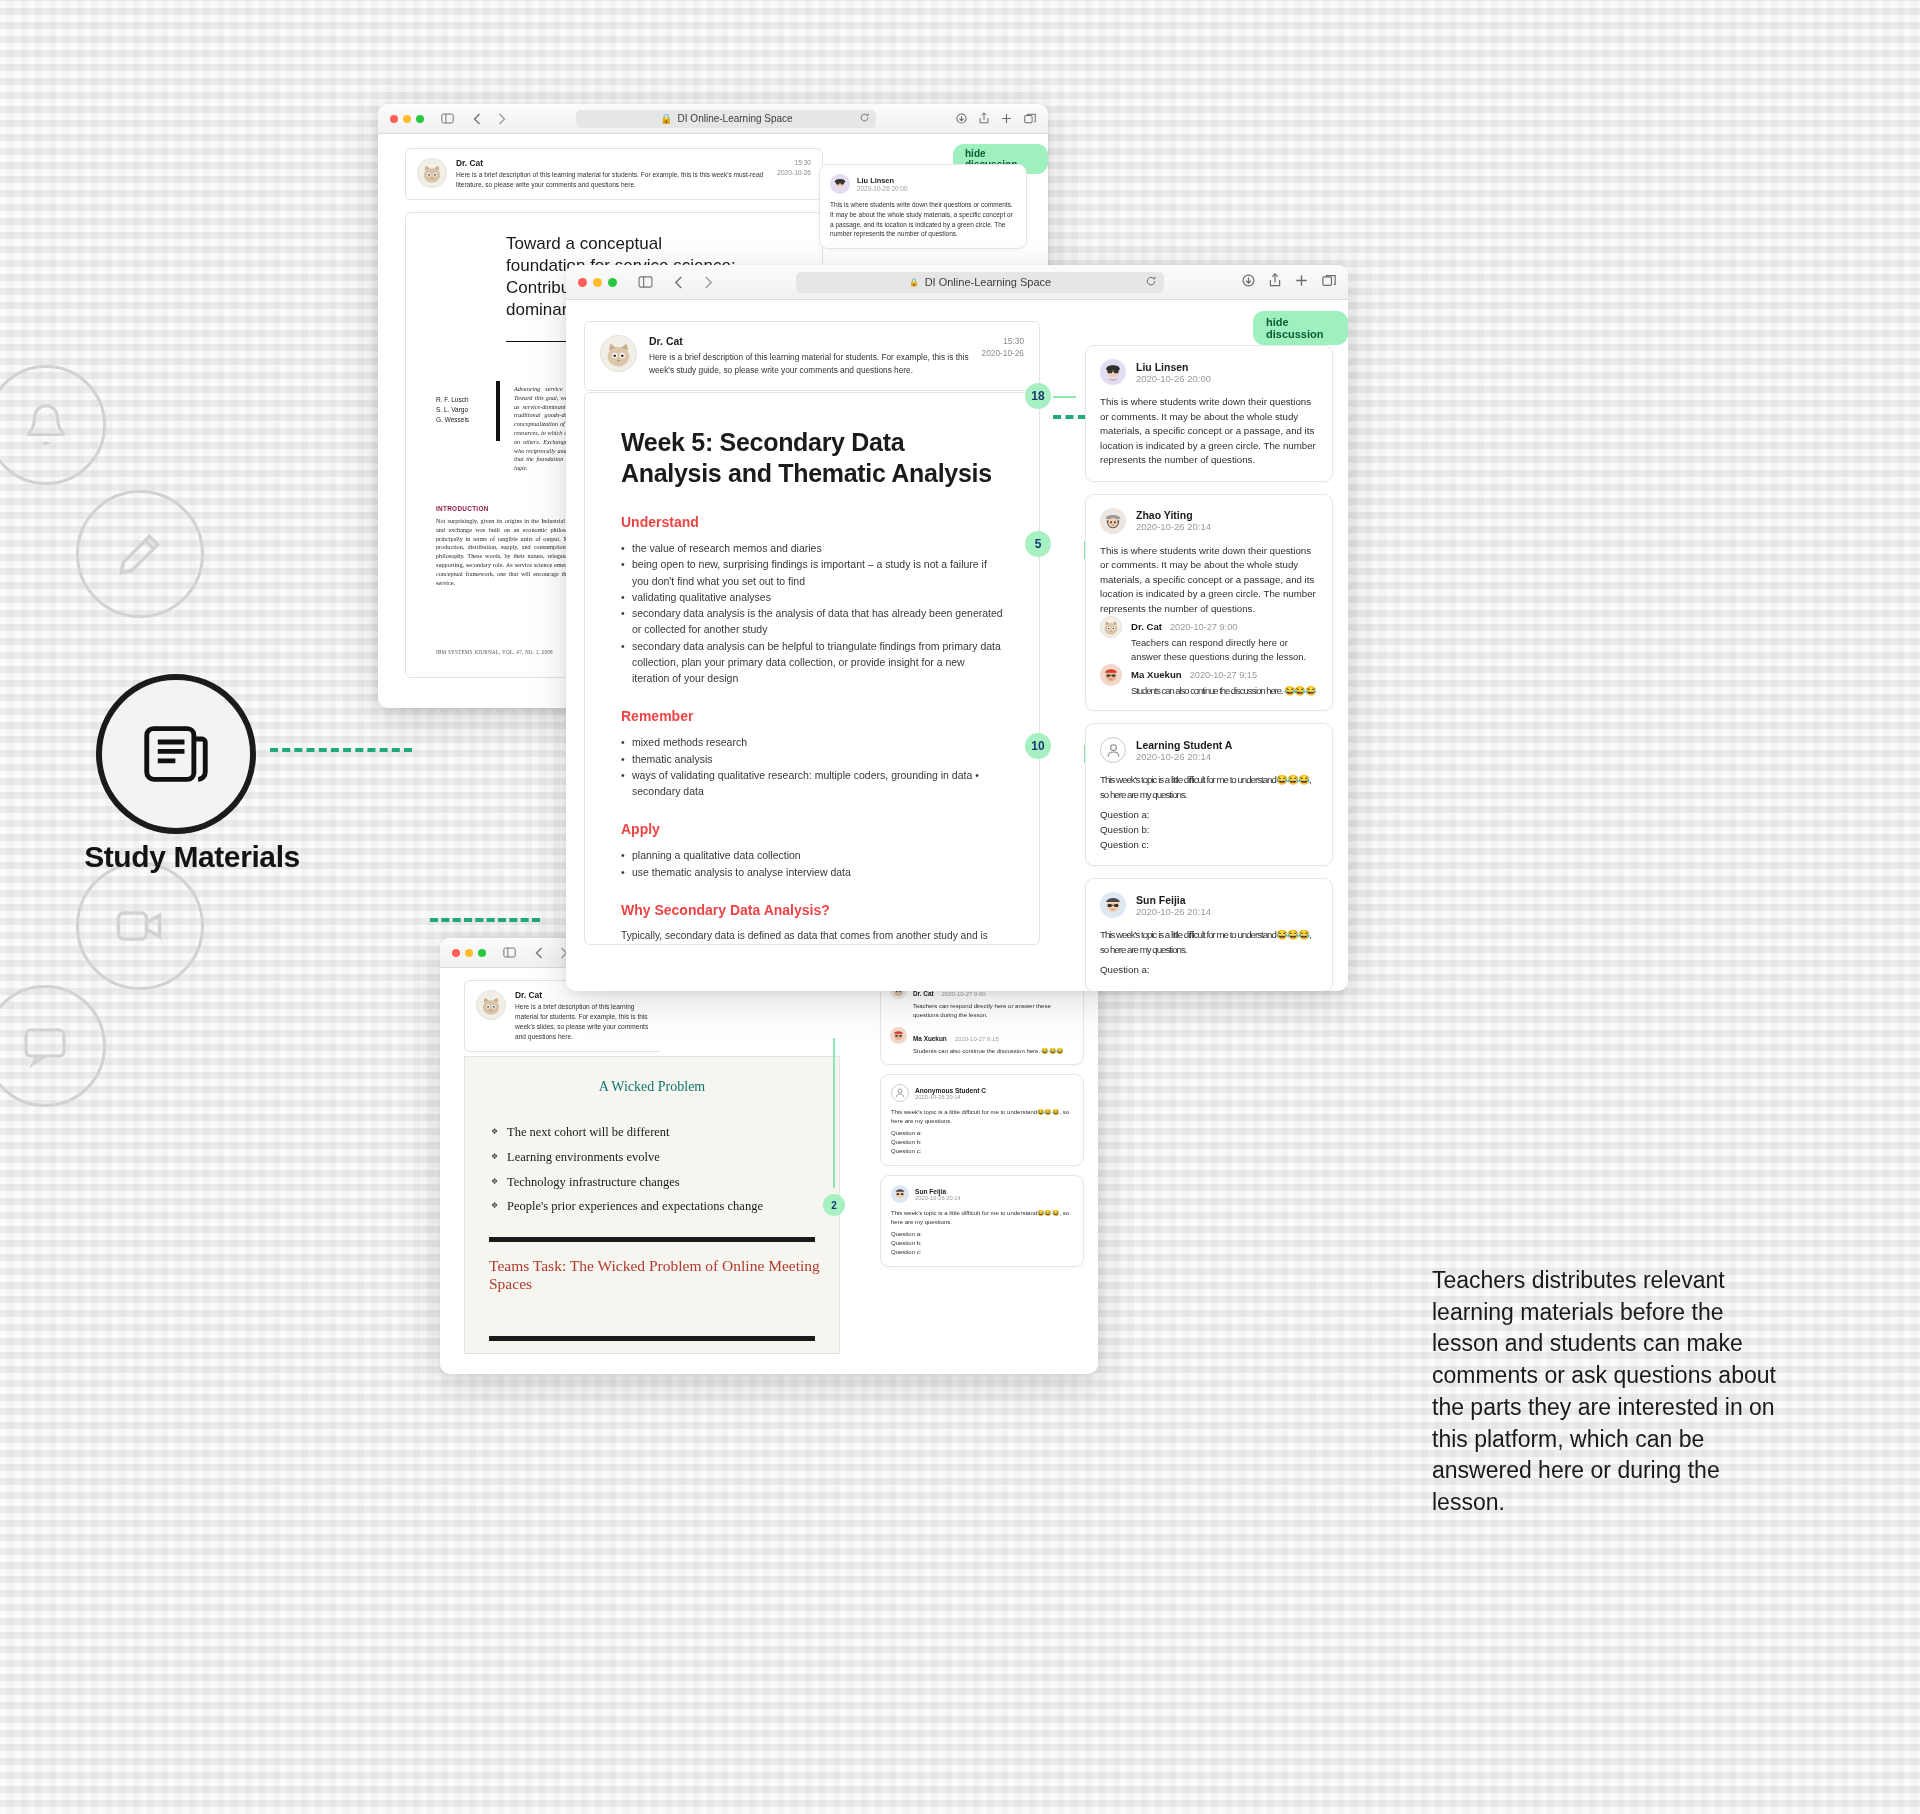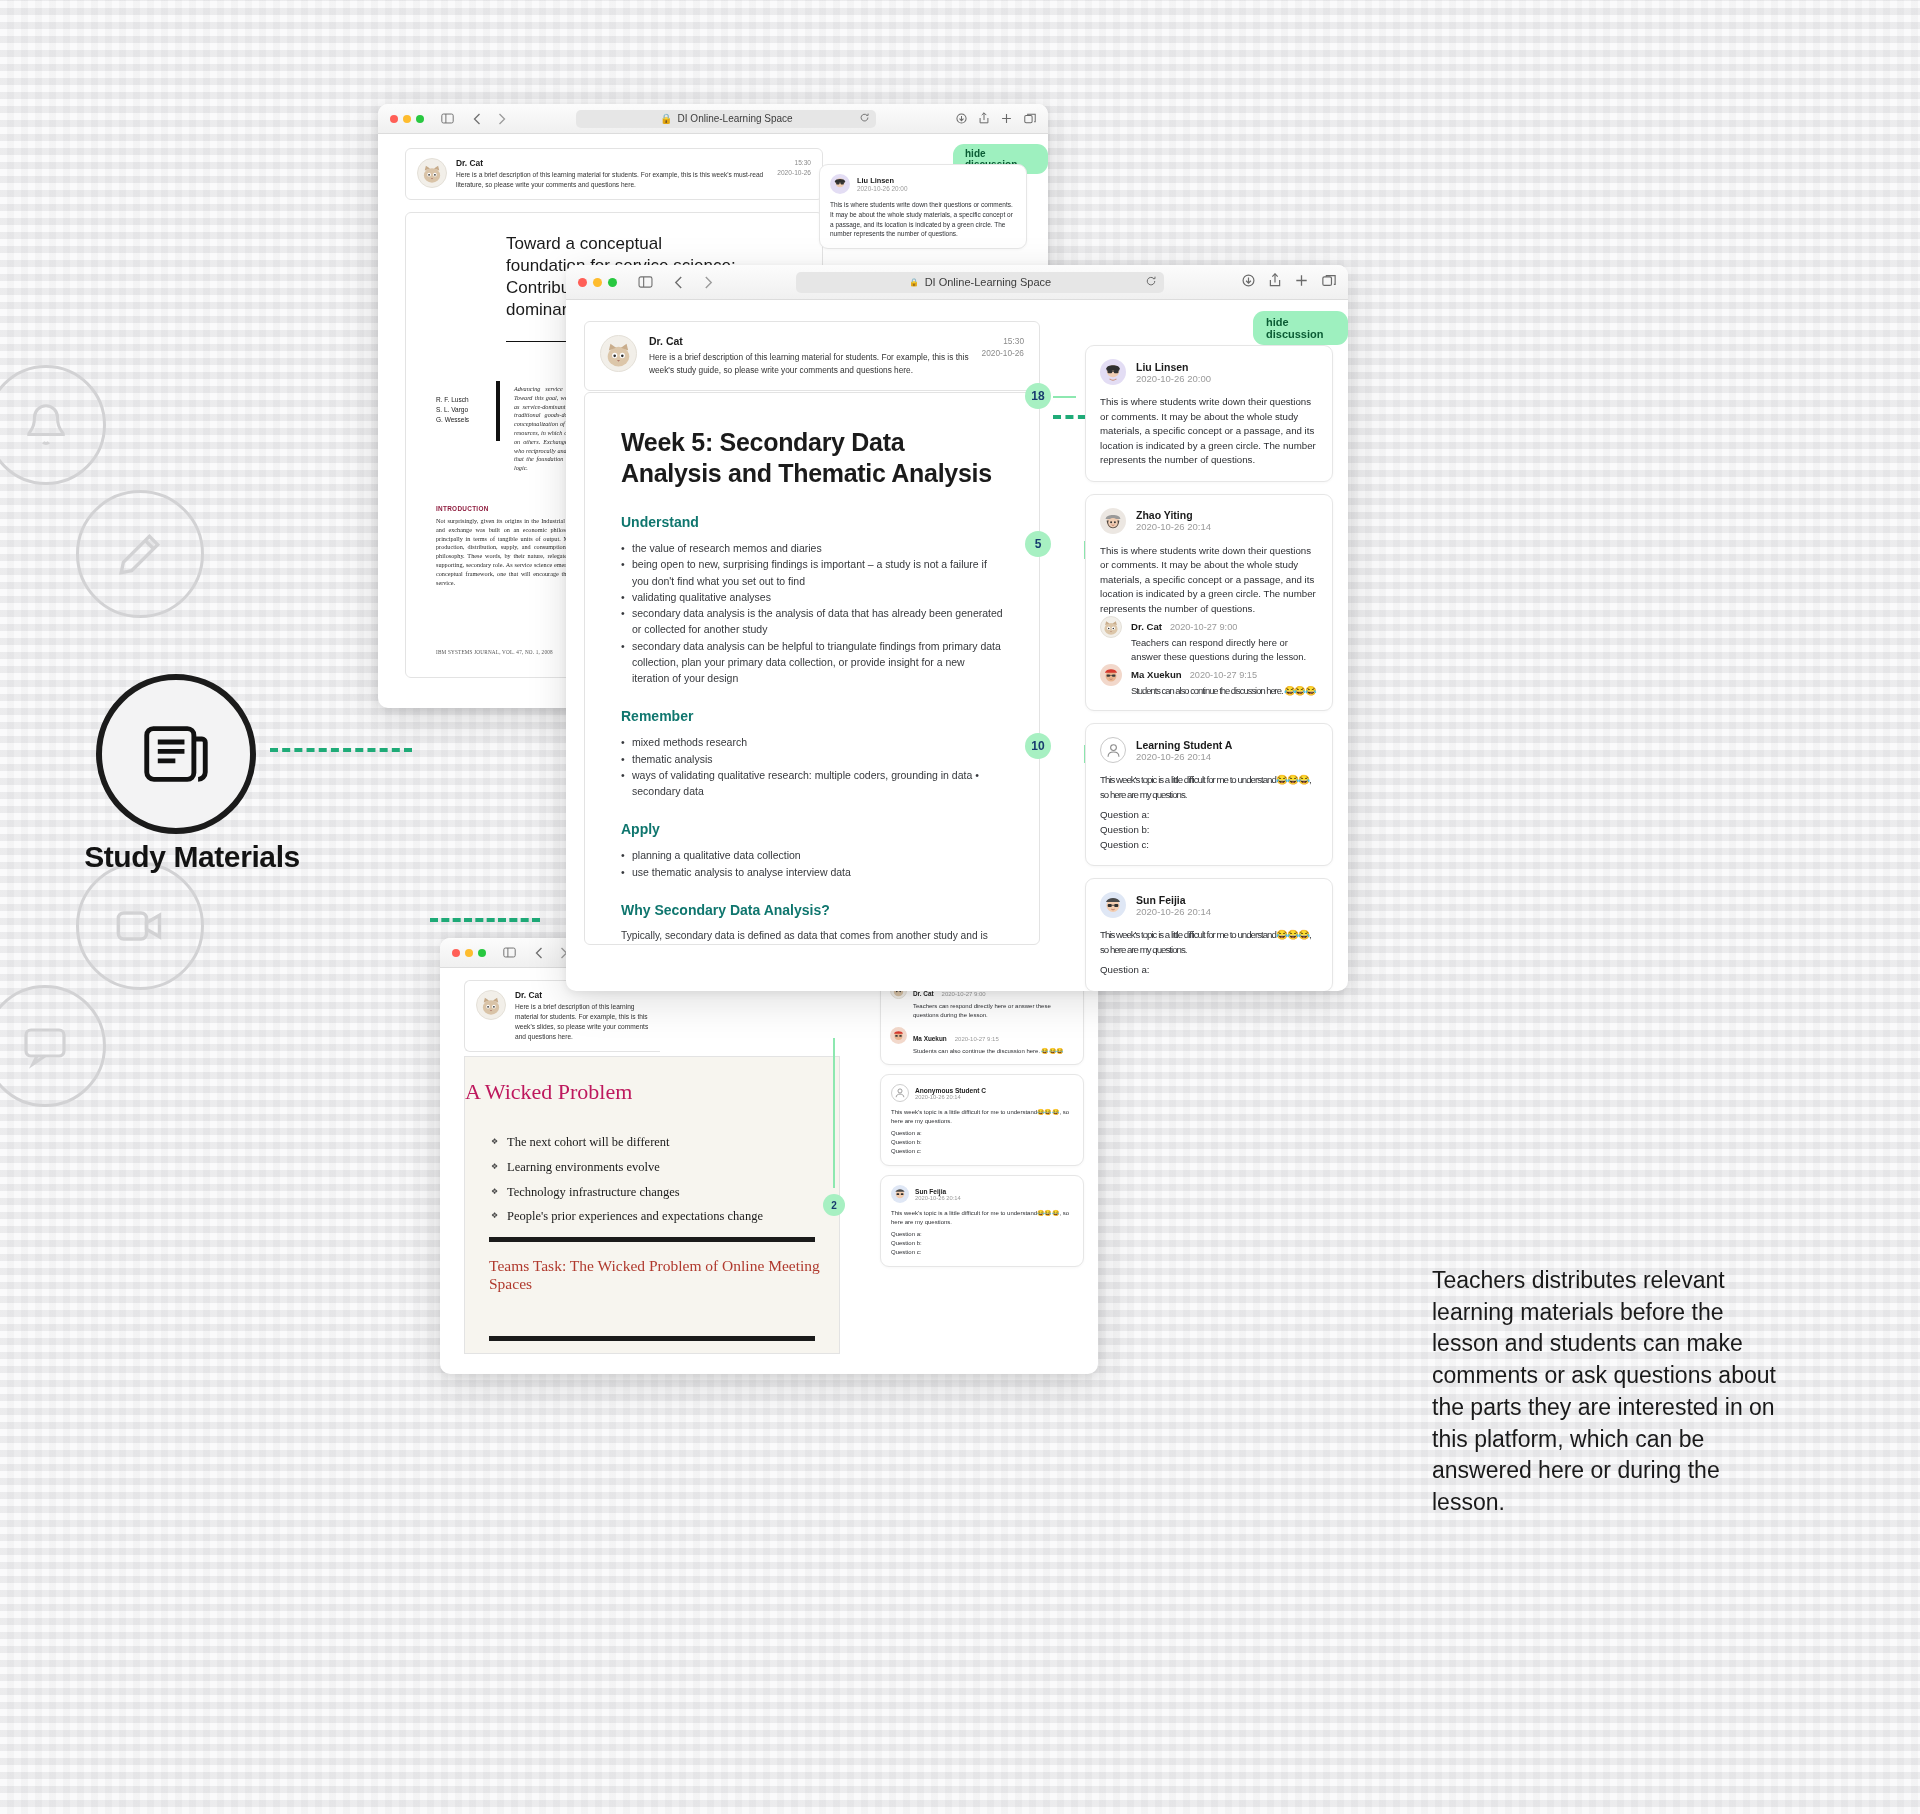--- a/index.html
+++ b/index.html
@@ -55,21 +55,21 @@
   .avatar { border-radius: 50%; flex: none; overflow:hidden; background:#f2efe9;
       display:flex; align-items:center; justify-content:center; }
   .pname { font-weight: 700; color:#1c1c1c; }
   .ptext { color:#333; }
   .ptime { margin-left:auto; text-align:right; color:#8b8b8b; line-height:1.45; flex:none; }
 
   
   .doccard { border:1px solid #e3e3e3; border-radius: 6px; background:#fff; }
 
   h1.doc-h1 { font-size: 25px; line-height: 1.22; color:#1b1b1b; letter-spacing:-0.3px; }
-  h2.doc-h2 { font-size: 14px; color:#0f766e; margin-top: 22px; margin-bottom: 10px; }
+  h2.doc-h2 { font-size: 14px; color:#ef4444; margin-top: 22px; margin-bottom: 10px; }
   ul.doc-ul { list-style: none; }
   ul.doc-ul li { font-size: 10.5px; line-height: 1.55; color:#36383c; position:relative; padding-left:11px; }
   ul.doc-ul li:before { content:"\2022"; position:absolute; left:0; color:#36383c; }
   p.doc-p { font-size: 10.2px; line-height: 1.55; color:#36383c; margin-bottom: 11px; }
 
   
   .disc { position:absolute; }
   .dcard { border:1px solid #e6e6e6; border-radius: 9px; background:#fff; padding: 13px 14px;
      box-shadow: 0 1px 3px rgba(0,0,0,.035); margin-bottom: 12px; }
   .dhead { display:flex; gap: 10px; align-items:center; margin-bottom: 10px; }
@@ -89,21 +89,21 @@
 
   
   .paper-col { font-family: "Liberation Serif", serif; }
   .paper-title { font-family:"Liberation Sans", sans-serif; font-size: 17px; line-height:1.3; color:#1a1a1a; }
   .paper-small { font-size: 6.2px; line-height: 1.42; color:#2a2a2a; text-align: justify; }
   .paper-auth { font-size: 6.5px; line-height:1.5; color:#1a1a1a; }
   .sect-red { color:#8e1b3d; font-weight:700; font-size: 6.4px; letter-spacing:.3px; }
 
   
   .slide { background:#f7f5ef; }
-  .slide-title { font-family:"Liberation Serif", serif; color:#be185d; font-size: 22px; text-align:left; }
+  .slide-title { font-family:"Liberation Serif", serif; color:#0f766e; font-size: 14px; text-align:center; }
   .slide-h { font-family:"Liberation Serif", serif; color:#b03a2e; font-size: 15.5px; }
   .slide-li { font-family:"Liberation Serif", serif; font-size: 12.5px; color:#1a1a1a; line-height:1.5;
      position:relative; padding-left: 16px; margin-bottom: 6px; }
   .slide-li:before { content:"\2756"; position:absolute; left:0; font-size: 8px; top:3px; color:#444; }
 
   .caption { position:absolute; font-size: 23px; line-height: 1.38; color:#1a1a1a; width: 360px; }
 
   .emoji { letter-spacing:-1px; }
 </style>
 </head>

